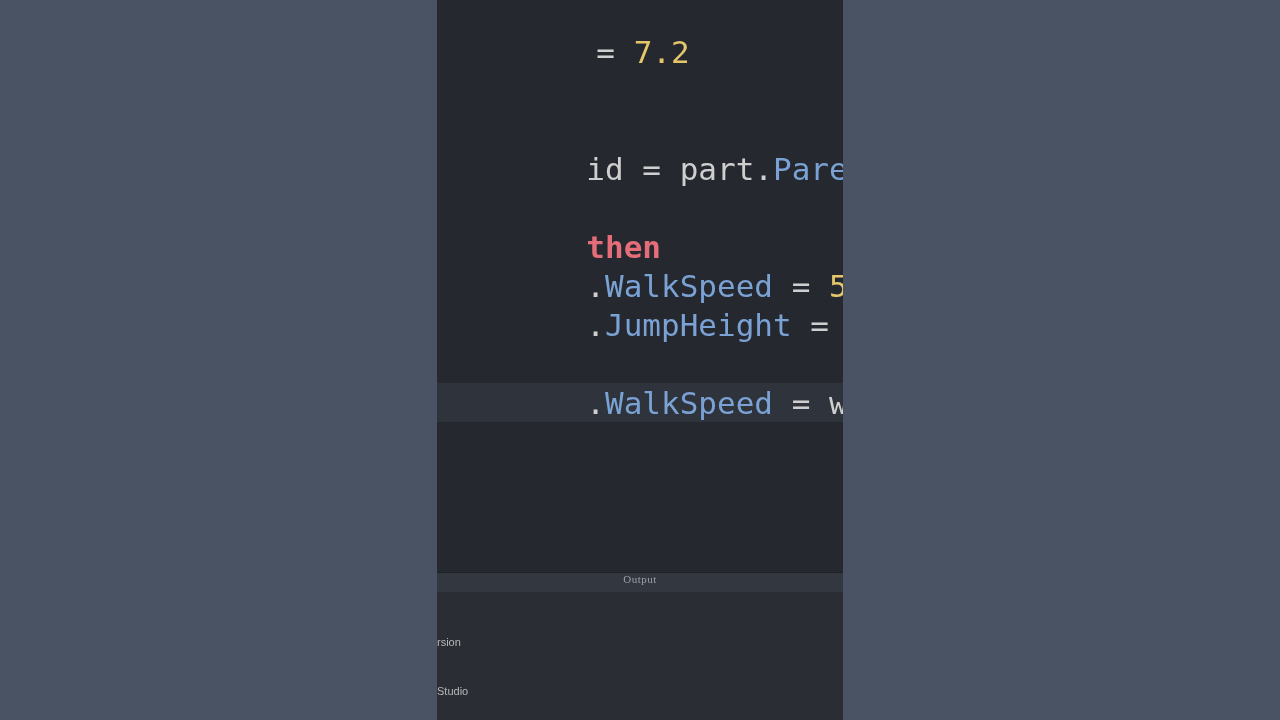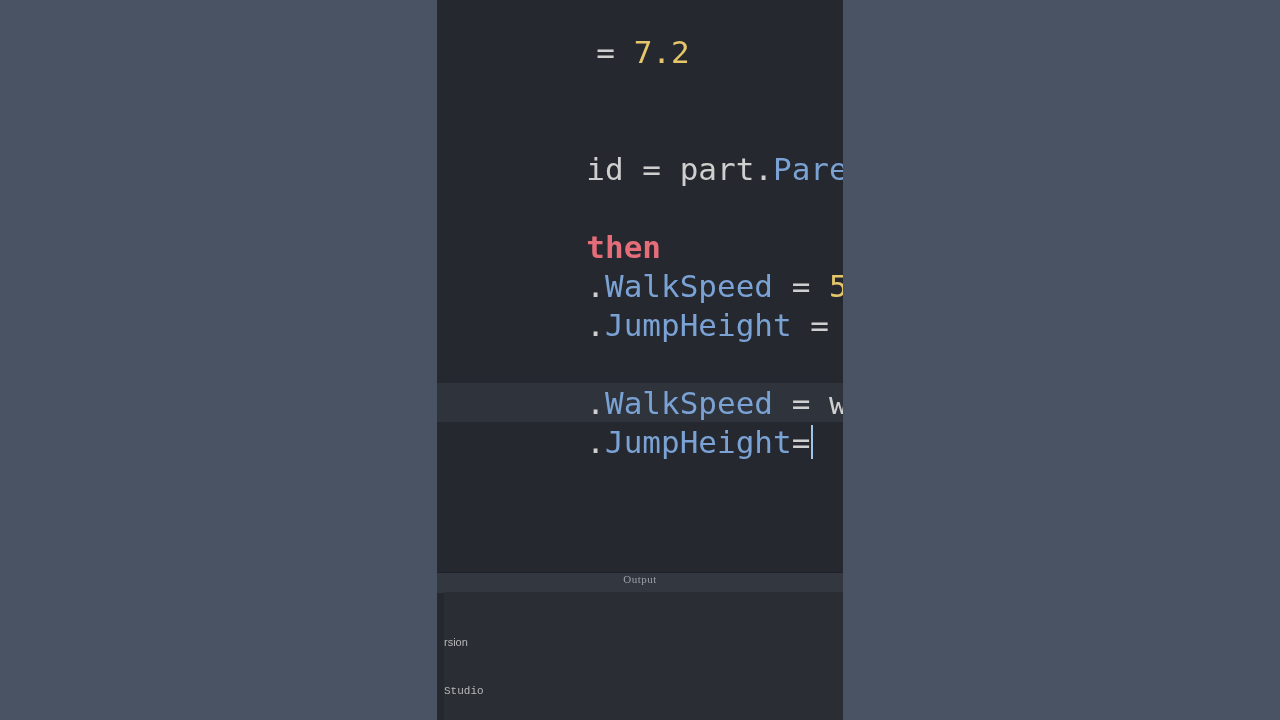--- a/index.html
+++ b/index.html
@@ -83,21 +83,21 @@
     top: 573px;
     width: 100%;
     text-align: center;
     font-family: Liberation Serif, serif;
     font-size: 11px;
     color: #9aa0a6;
     letter-spacing: 0.5px;
   }
   .output-body {
     position: absolute;
-    left: 7px;
+    left: 0;
     top: 592px;
     width: 406px;
     height: 128px;
     background: #2a2d33;
   }
   .out-line {
     position: absolute;
     left: 0;
     font-family: "Segoe UI", Arial, sans-serif;
     font-size: 11px;
@@ -144,33 +144,30 @@
       <div class="line" style="top:267px; left:0;">
         <span class="tok punct">.</span><span class="tok prop">JumpHeight</span><span class="tok"> </span><span class="tok op">= </span>
       </div>
 
       
       <div class="line" style="top:345px; left:0;">
         <span class="tok punct">.</span><span class="tok prop">WalkSpeed</span><span class="tok"> </span><span class="tok op">= </span><span class="tok ident">walkNumb</span>
       </div>
 
       
-      <div class="line" style="top:384px; left:0;">
-        <span class="tok punct">.</span><span class="tok prop">JumpHeight</span><span class="tok op">=</span><span class="cursor"></span>
-      </div>
 
       
       <div class="line" style="top:540px; left:0;">
         <span class="tok ident">uched</span><span class="tok punct">:</span><span class="tok prop">Connect</span><span class="tok punct">(</span>
       </div>
 
     </div>
   </div>
 
   <div class="panel-divider"></div>
   <div class="panel-title">Output</div>
 
   <div class="output-body">
     <div class="out-line" style="top:44px;">rsion</div>
-    <div class="out-line" style="top:93px;font-family:Liberation Mono, monospace;">Studio</div>
+    <div class="out-line" style="top:93px;">Studio</div>
   </div>
 
 </div>
 
 </body></html>

